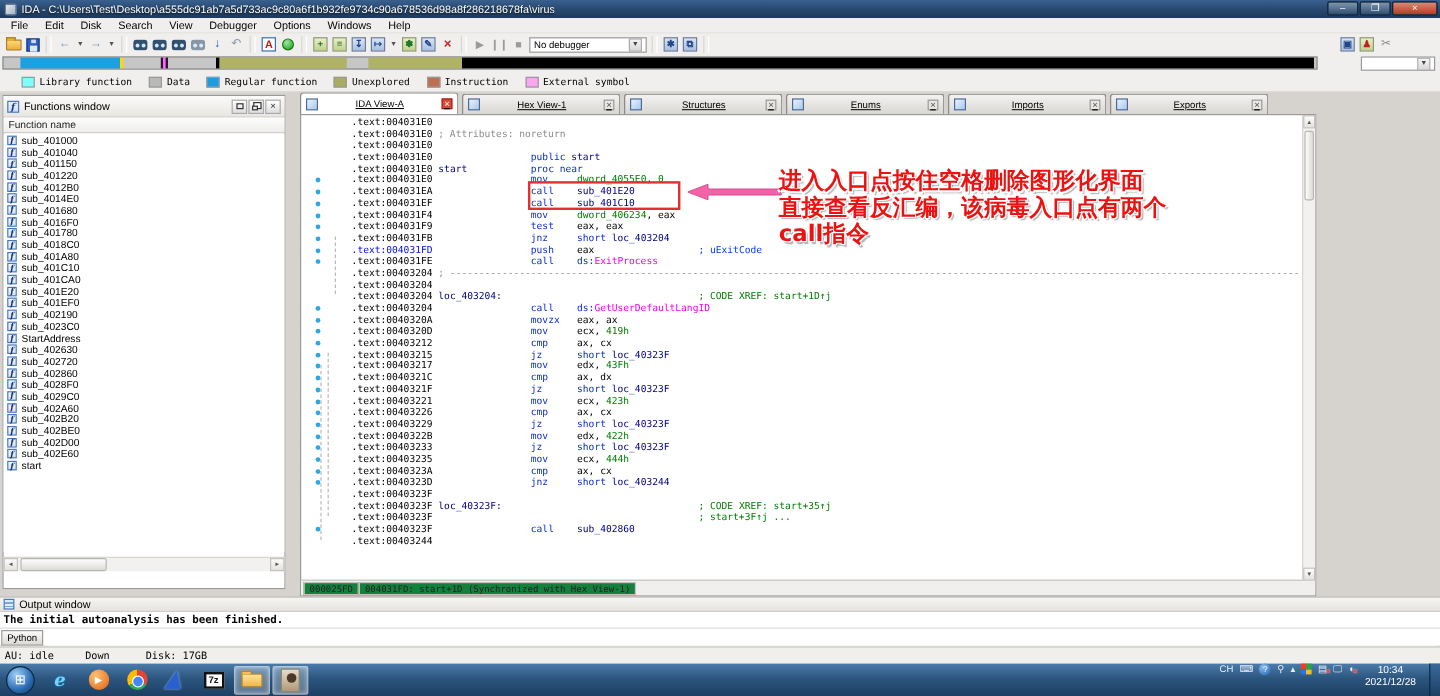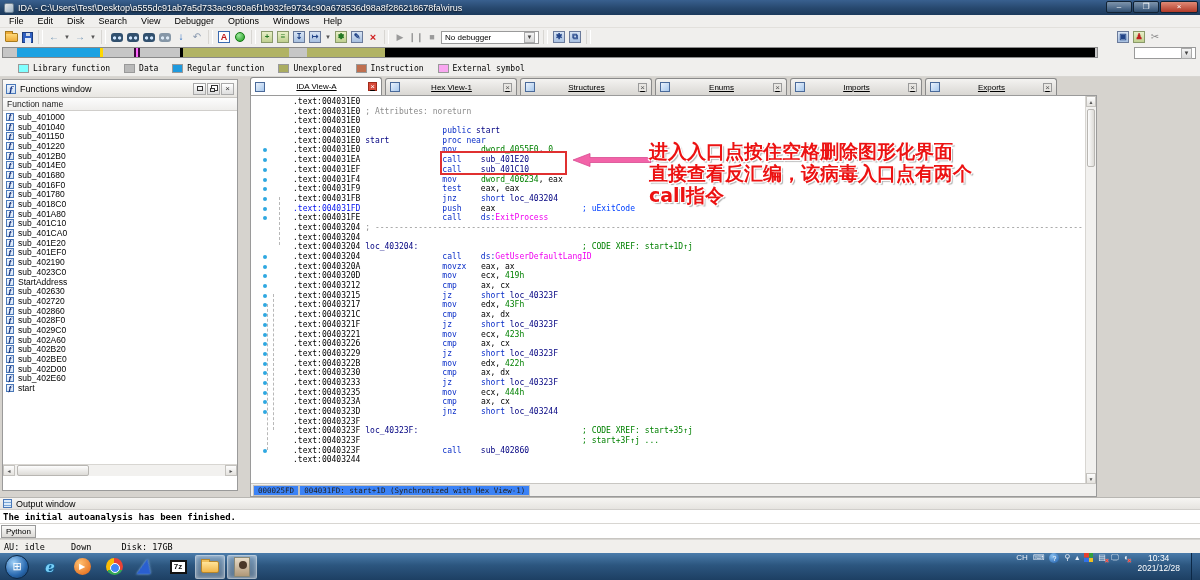--- a/index.html
+++ b/index.html
@@ -132,21 +132,21 @@
     font-family:"DejaVu Sans",sans-serif;font-weight:bold;font-size:19px;line-height:22px;color:#ec1212;
     text-shadow:-1px -1px 0 #fff,1px -1px 0 #fff,-1px 1px 0 #fff,1px 1px 0 #fff,2px 2px 1px rgba(110,110,110,.55);}
 
   .vscroll{position:absolute;right:0;top:0;width:11px;height:388px;background:#f2f1ef;border-left:1px solid #d8d6d2;}
   .vthumb{position:absolute;left:1px;top:13px;width:8px;height:58px;border:1px solid #b8b6b2;background:linear-gradient(90deg,#fdfdfd,#dddbd7);border-radius:2px;}
   .vs-top{position:absolute;top:0;left:0;width:10px;height:11px;}
   .vs-bot{position:absolute;bottom:0;left:0;width:10px;height:11px;}
 
   .dstatus{position:absolute;left:0;bottom:0;width:845px;height:13px;background:#f0efed;border-top:1px solid #c8c6c2;
     display:flex;align-items:center;padding-left:2px;}
-  .dstatus .cell{border:1px solid #c4c2be;background:#3b82f6;height:11px;display:flex;align-items:center;
+  .dstatus .cell{border:1px solid #c4c2be;background:#15803d;height:11px;display:flex;align-items:center;
     padding:0 4px;font-family:"DejaVu Sans Mono",monospace;font-size:7.5px;color:#222;}
 
   
   .outhead{position:absolute;left:0;top:497px;width:1200px;height:13px;background:linear-gradient(180deg,#f6f5f3,#e6e4e0);
     border-top:1px solid #b8b6b2;border-bottom:1px solid #d0cecb;display:flex;align-items:center;padding-left:3px;}
   .outicon{width:9px;height:9px;border:1px solid #4a78b8;margin-right:4px;
     background:repeating-linear-gradient(180deg,#dcebfa 0 2px,#7aa8d8 2px 3px);}
   .outlog{position:absolute;left:0;top:510px;width:1200px;height:14px;background:#fff;border-bottom:1px solid #d8d6d2;
     display:flex;align-items:center;padding-left:3px;
     font-family:"DejaVu Sans Mono",monospace;font-weight:bold;font-size:9px;}
@@ -625,24 +625,20 @@
             <div class="dline">
               <span class="gdot"></span>
               <span class="ctext"><span class="t-a">.text:00403229</span><span class="t-r">                 </span><span class="t-m">jz</span><span class="t-r">      </span><span class="t-m">short </span><span class="t-n">loc_40323F</span></span>
             </div>
             <div class="dline">
               <span class="gdot"></span>
               <span class="ctext"><span class="t-a">.text:0040322B</span><span class="t-r">                 </span><span class="t-m">mov</span><span class="t-r">     </span><span class="t-r">edx, </span><span class="t-d">422h</span></span>
             </div>
             <div class="dline">
               <span class="gdot"></span>
-              <span class="ctext"><span class="t-a">.text:00403230</span><span class="t-r">                 </span><span class="t-m">cmp</span><span class="t-r">     </span><span class="t-r">ax, dx</span></span>
-            </div>
-            <div class="dline">
-              <span class="gdot"></span>
               <span class="ctext"><span class="t-a">.text:00403233</span><span class="t-r">                 </span><span class="t-m">jz</span><span class="t-r">      </span><span class="t-m">short </span><span class="t-n">loc_40323F</span></span>
             </div>
             <div class="dline">
               <span class="gdot"></span>
               <span class="ctext"><span class="t-a">.text:00403235</span><span class="t-r">                 </span><span class="t-m">mov</span><span class="t-r">     </span><span class="t-r">ecx, </span><span class="t-d">444h</span></span>
             </div>
             <div class="dline">
               <span class="gdot"></span>
               <span class="ctext"><span class="t-a">.text:0040323A</span><span class="t-r">                 </span><span class="t-m">cmp</span><span class="t-r">     </span><span class="t-r">ax, cx</span></span>
             </div>

